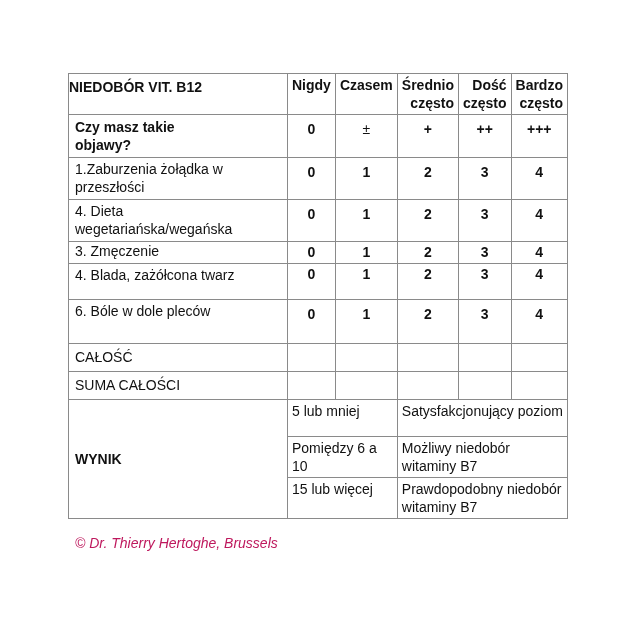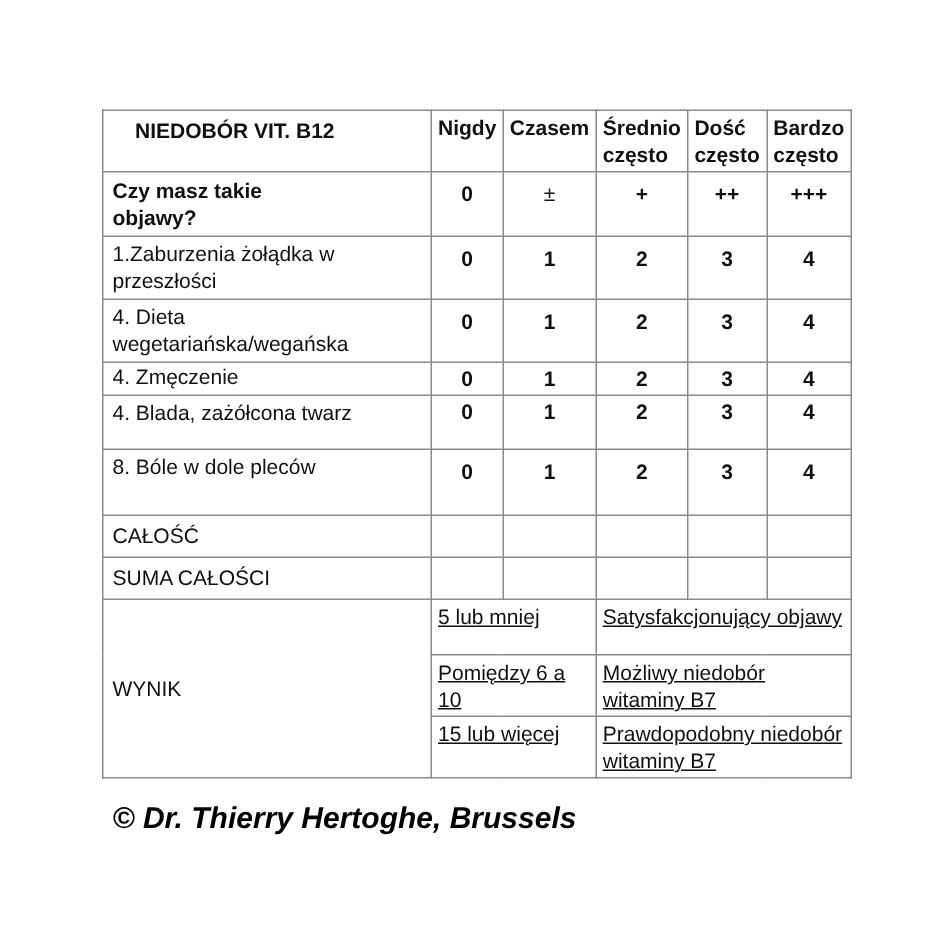--- a/index.html
+++ b/index.html
@@ -1,31 +1,31 @@
 <!DOCTYPE html>
 <html><head>
 <meta charset="utf-8">
 <style>
   html, body { margin:0; padding:0; background:#ffffff; }
   body { width:621px; height:621px; position:relative; overflow:hidden;
          font-family:"Liberation Sans", sans-serif; color:#111; }
   .tbl { position:absolute; left:68px; top:73px; border-collapse:collapse; table-layout:fixed; }
   .tbl td { border:1px solid #8a8a8a; padding:0; vertical-align:top; font-size:14px; line-height:18px; }
   .tbl td.c { text-align:center; }
-  .title { font-weight:bold; font-size:17px; padding:4px 21px !important; }
-  .hdr { font-weight:bold; font-size:12.5px; line-height:17px; padding:2px 4px !important; text-align:left; }
+  .title { font-weight:bold; font-size:17px; padding:4px 0 !important; }
+  .hdr { font-weight:bold; font-size:12.5px; line-height:17px; padding:2px 4px !important; text-align:right; }
   .hdr.center { text-align:center;margin-top:20px; }
   .q { font-weight:bold; font-size:12.5px; line-height:17px; padding:3px 6px !important; }
   .sym { font-weight:bold; font-size:17px; padding-top:5px !important; }
   .lbl { padding:2px 6px !important; font-size:14.5px; line-height:19px; }
   .num { font-weight:bold; font-size:17px; padding-top:5px !important; }
   .big { font-weight:normal; font-size:17px; padding:4px 6px !important; }
-  .res { padding:2px 4px !important; font-size:13px; line-height:18px;text-decoration:underline; }
-  .wynik { font-weight:normal; font-size:17px; vertical-align:middle !important; padding:0 6px !important; }
-  .copy { position:absolute; left:75px; top:535px; font-style:italic; font-size:20px; color:#000000;font-weight:bold; }
+  .res { padding:2px 4px !important; font-size:13px; line-height:18px; }
+  .wynik { font-weight:bold; font-size:17px; vertical-align:middle !important; padding:0 6px !important; }
+  .copy { position:absolute; left:75px; top:535px; font-style:italic; font-size:14px; color:#be185d; }
 </style>
 </head>
 <body>
 
 <table class="tbl">
   <colgroup>
     <col style="width:219px">
     <col style="width:46px">
     <col style="width:57px">
     <col style="width:58px">
@@ -64,39 +64,39 @@
   <tr style="height:42px">
     <td class="lbl">4. Dieta wegetariańska/wegańska</td>
     <td class="c num">0</td>
     <td class="c num">1</td>
     <td class="c num">2</td>
     <td class="c num">3</td>
     <td class="c num">4</td>
   </tr>
 
   <tr style="height:22px">
-    <td class="lbl" style="padding-top:0 !important;">4. Zmęczenie</td>
+    <td class="lbl" style="padding-top:0 !important;">3. Zmęczenie</td>
     <td class="c num" style="padding-top:1px !important;">0</td>
     <td class="c num" style="padding-top:1px !important;">1</td>
     <td class="c num" style="padding-top:1px !important;">2</td>
     <td class="c num" style="padding-top:1px !important;">3</td>
     <td class="c num" style="padding-top:1px !important;">4</td>
   </tr>
 
   <tr style="height:36px">
     <td class="lbl">4. Blada, zażółcona twarz</td>
     <td class="c num" style="padding-top:1px !important;">0</td>
     <td class="c num" style="padding-top:1px !important;">1</td>
     <td class="c num" style="padding-top:1px !important;">2</td>
     <td class="c num" style="padding-top:1px !important;">3</td>
     <td class="c num" style="padding-top:1px !important;">4</td>
   </tr>
 
   <tr style="height:44px">
-    <td class="lbl">8. Bóle w dole pleców</td>
+    <td class="lbl">6. Bóle w dole pleców</td>
     <td class="c num">0</td>
     <td class="c num">1</td>
     <td class="c num">2</td>
     <td class="c num">3</td>
     <td class="c num">4</td>
   </tr>
 
   <tr style="height:28px">
     <td class="big">CAŁOŚĆ</td>
     <td></td>
@@ -111,21 +111,21 @@
     <td></td>
     <td></td>
     <td></td>
     <td></td>
     <td></td>
   </tr>
 
   <tr style="height:37px">
     <td class="wynik" rowspan="3">WYNIK</td>
     <td class="res" colspan="2">5 lub mniej</td>
-    <td class="res" colspan="3">Satysfakcjonujący objawy</td>
+    <td class="res" colspan="3">Satysfakcjonujący poziom</td>
   </tr>
   <tr style="height:35px">
     <td class="res" colspan="2">Pomiędzy 6 a 10</td>
     <td class="res" colspan="3">Możliwy niedobór witaminy B7</td>
   </tr>
   <tr style="height:36px">
     <td class="res" colspan="2">15 lub więcej</td>
     <td class="res" colspan="3">Prawdopodobny niedobór witaminy B7</td>
   </tr>
 </tbody>

